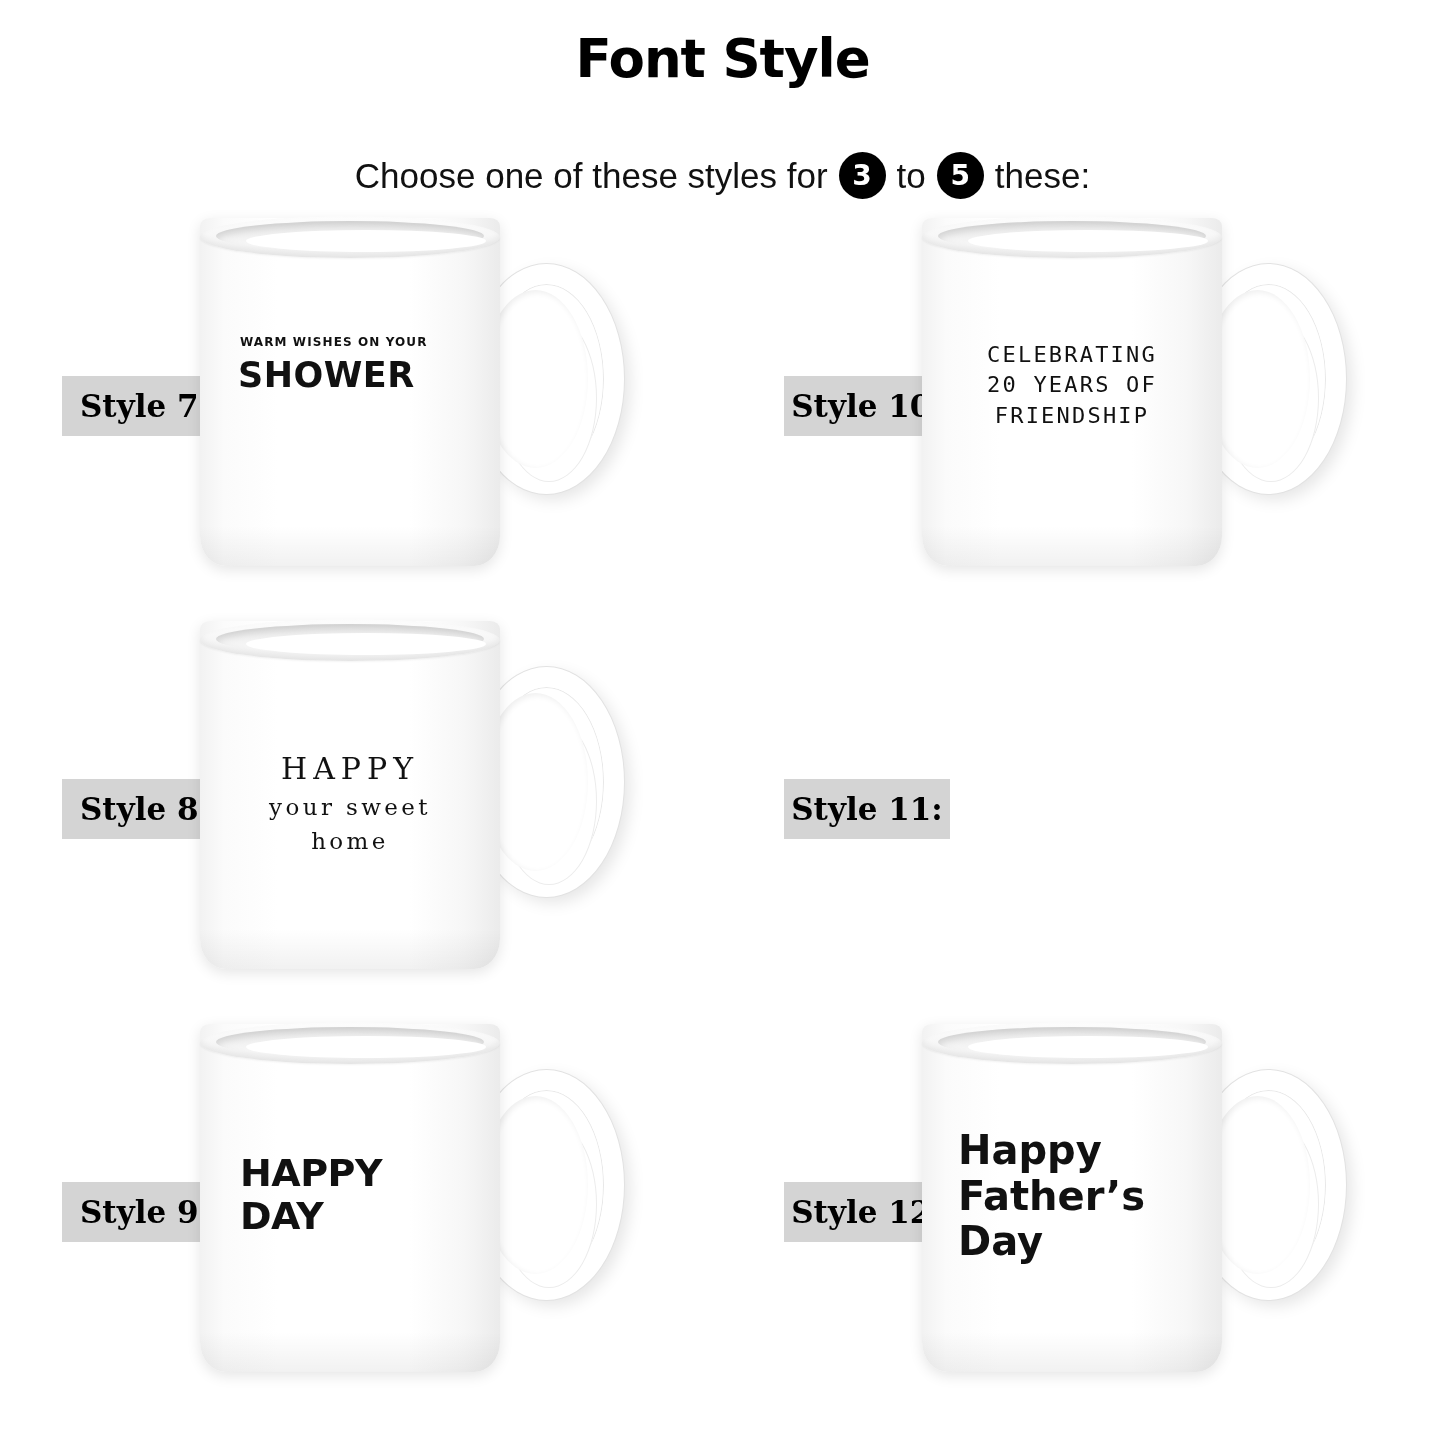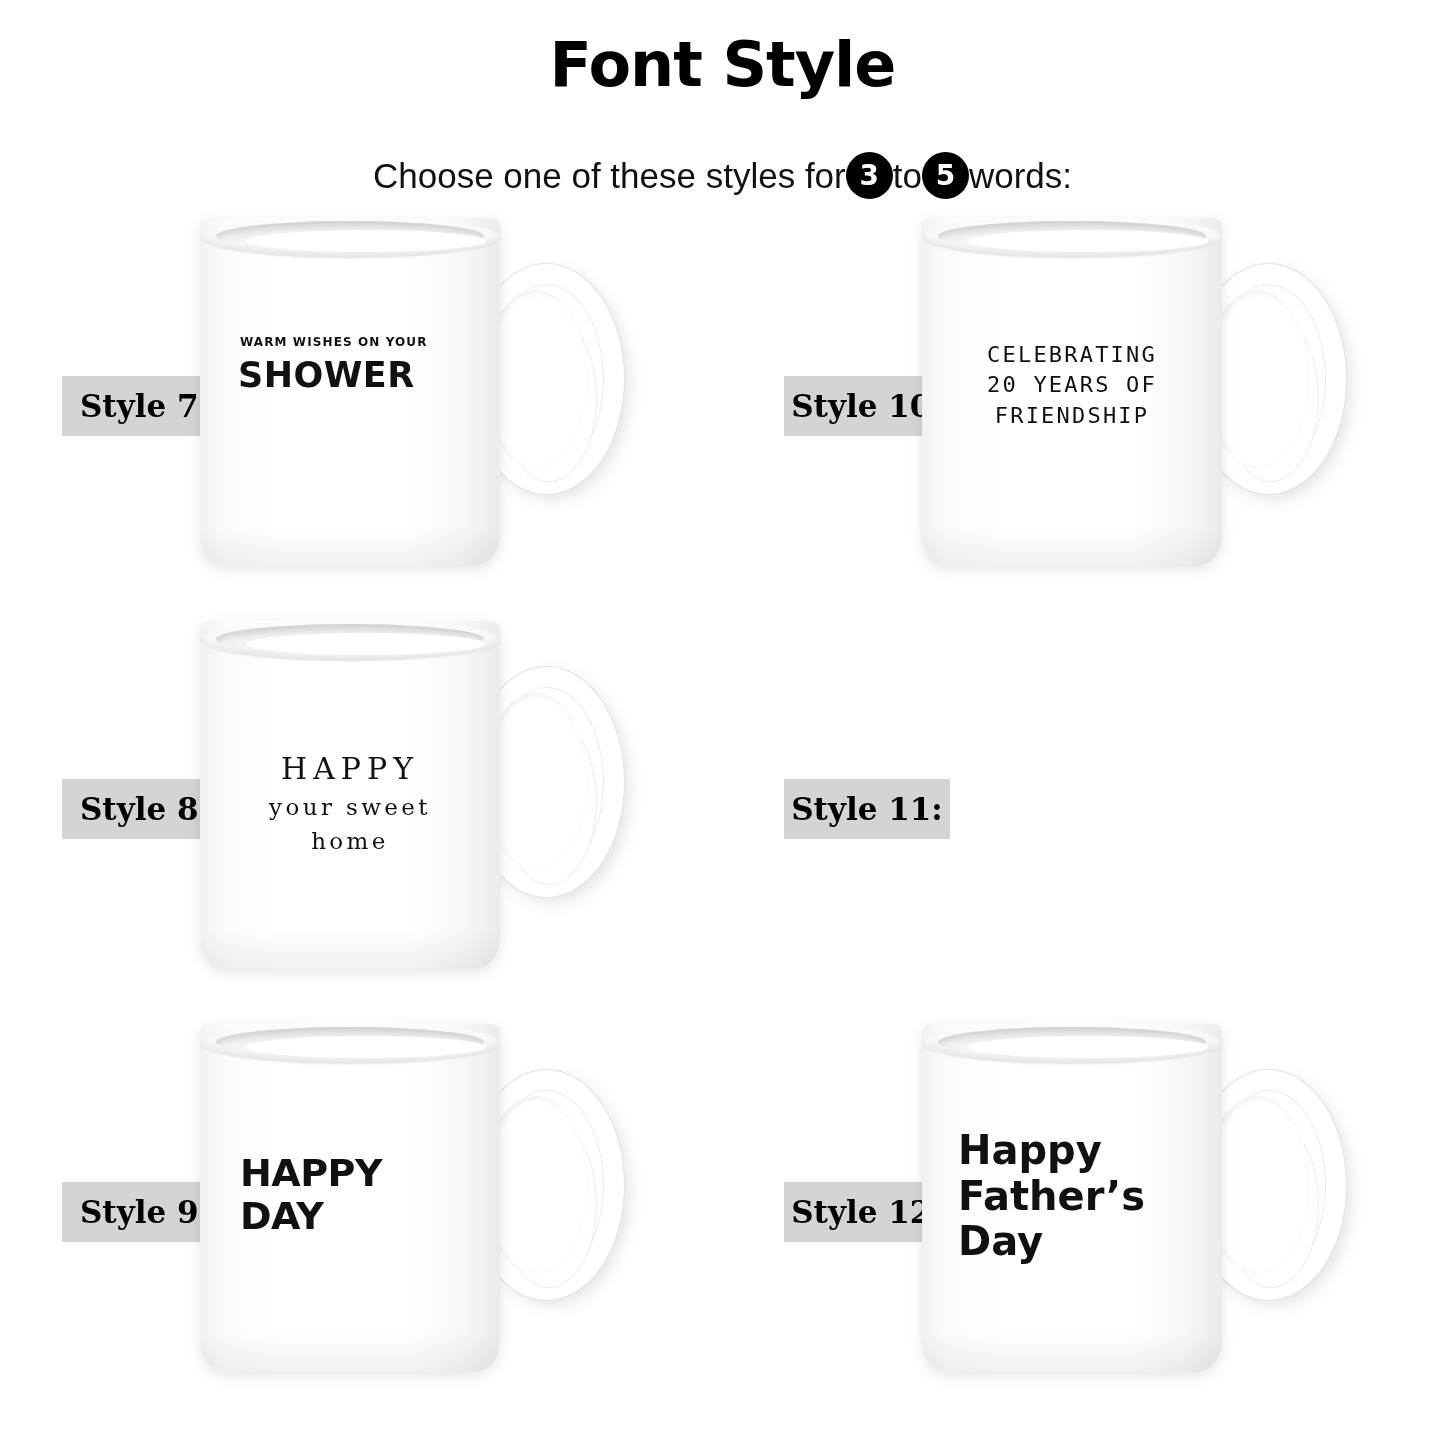--- a/index.html
+++ b/index.html
@@ -16,30 +16,31 @@
     background: #ffffff;
   }
 
   
   .title {
     position: absolute;
     top: 28px; left: 0; width: 100%;
     text-align: center;
     font-family: "DejaVu Sans", sans-serif;
     font-weight: bold;
-    font-size: 62px;
+    font-size: 53px;
     letter-spacing: -1px;
     color: #000;
   }
   .subtitle-row {
     position: absolute;
     top: 152px; left: 0; width: 100%;
     display: flex;
     align-items: center;
     justify-content: center;
+    gap: 11px;
     font-size: 35px;
     color: #111;
     font-family: "Liberation Sans", sans-serif;
   }
   .badge {
     display: inline-flex;
     align-items: center;
     justify-content: center;
     width: 47px; height: 47px;
     border-radius: 50%;
@@ -276,21 +277,21 @@
 
 <div id="page">
 
   <div class="title">Font Style</div>
 
   <div class="subtitle-row">
     <span>Choose one of these styles for</span>
     <span class="badge">3</span>
     <span>to</span>
     <span class="badge">5</span>
-    <span>words:</span>
+    <span>these:</span>
   </div>
 
   <div class="grid">
 
     <div class="cell col-l row-1">
       <div class="style-label">Style 7:</div>
       <div class="mug">
         <div class="handle">
             <div class="handle-inner"></div>
           </div>

